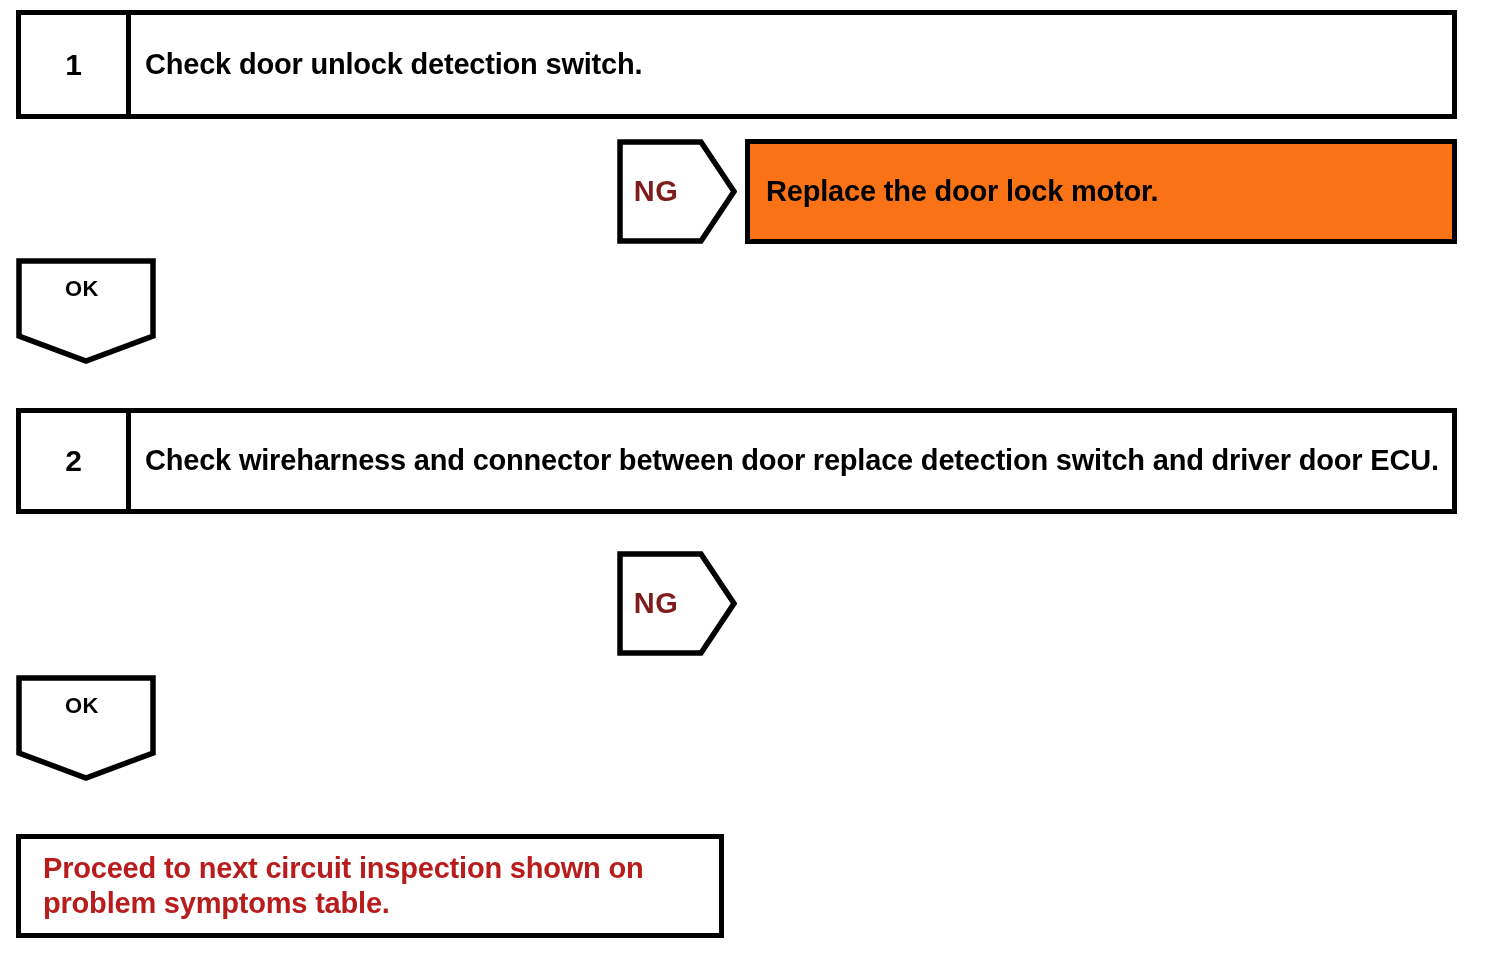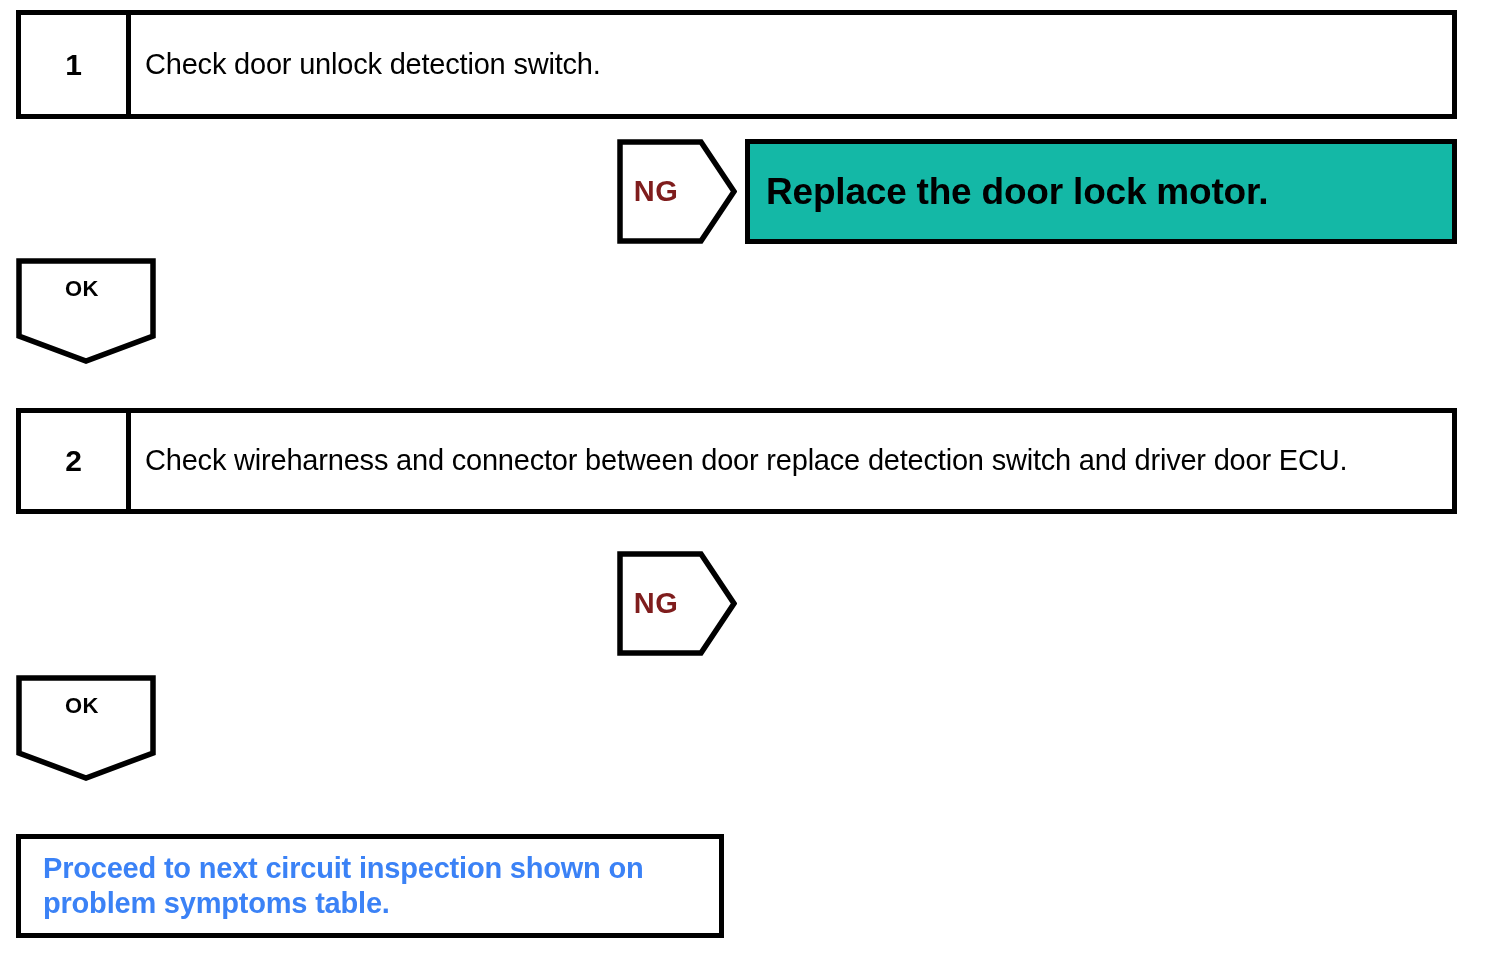--- a/index.html
+++ b/index.html
@@ -42,37 +42,37 @@
     color: #000000;
     letter-spacing: 0px;
   }
   .step-text {
     flex: 1 1 auto;
     display: flex;
     align-items: center;
     padding-left: 14px;
     padding-right: 12px;
     font-size: 29px;
-    font-weight: normal;
+    font-weight: bold;
     line-height: 1.28;
     color: #000000;
     letter-spacing: -0.2px;
   }
 
   
   .result-box {
     position: absolute;
     box-sizing: border-box;
     border: 5px solid #000000;
-    background: #14b8a6;
+    background: #f97316;
     display: flex;
     align-items: center;
     padding-left: 16px;
     padding-right: 10px;
-    font-size: 37px;
+    font-size: 29px;
     font-weight: bold;
     line-height: 1.28;
     color: #000000;
     letter-spacing: -0.2px;
   }
 
   
   .ng-arrow {
     position: absolute;
     display: flex;
@@ -127,21 +127,21 @@
     position: absolute;
     box-sizing: border-box;
     border: 5px solid #000000;
     background: #ffffff;
     display: flex;
     align-items: flex-start;
     padding: 12px 10px 10px 22px;
     font-size: 29px;
     font-weight: bold;
     line-height: 1.22;
-    color: #3b82f6;
+    color: #b91c1c;
     letter-spacing: -0.2px;
     white-space: pre-line;
   }
 </style>
 </head>
 <body>
 
 <div id="flowchart">
 
   <div class="step-box" style="left:16px; top:10px; width:1441px; height:109px;">

